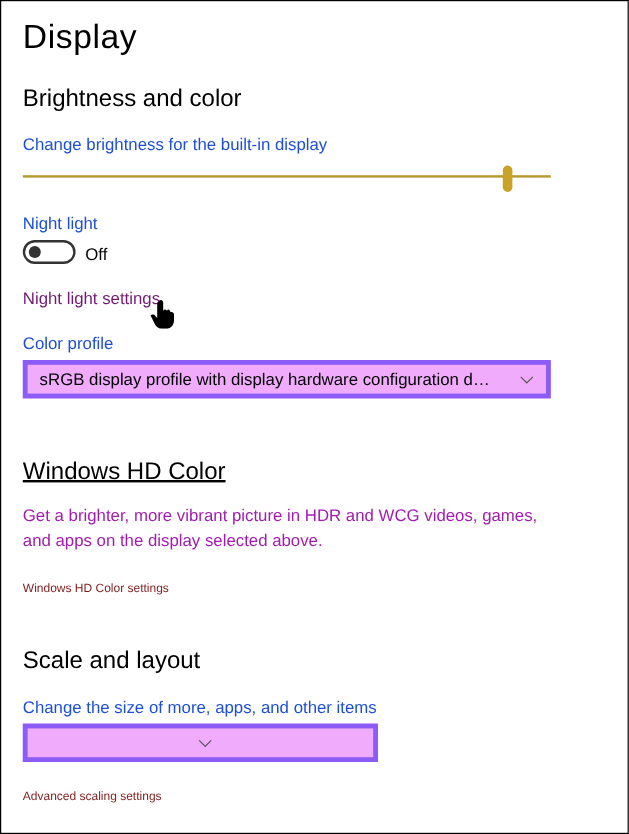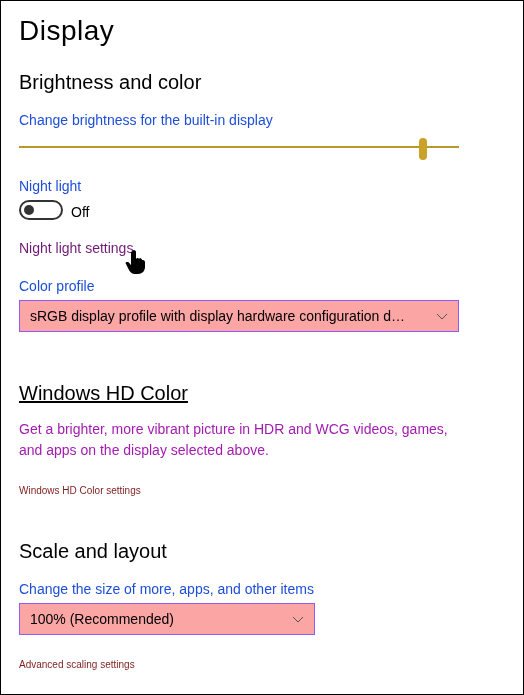--- a/index.html
+++ b/index.html
@@ -86,27 +86,27 @@
     .cursor-hand {
       position: absolute;
       left: 106px;
       top: 10px;
       width: 20px;
       height: 24px;
       color: #000;
     }
     .dropdown {
       height: 32px;
-      border: 1px solid #8b5cf6;
+      border: 4px solid #8b5cf6;
       display: flex;
       align-items: center;
       justify-content: center;
       padding: 0 10px;
       font-size: 14px;
-      background: #fca5a5;
+      background: #f0abfc;
     }
     .dropdown.wide { width: 440px; }
     .dropdown.narrow { width: 296px; }
     .dropdown-text {
       white-space: nowrap;
       overflow: hidden;
       text-overflow: ellipsis;
       flex: 1;
     }
     .chevron {
@@ -174,19 +174,18 @@
 
 <div class="desc-text">Get a brighter, more vibrant picture in HDR and WCG videos, games, and apps on the display selected above.</div>
 
 <div class="link-accent">Windows HD Color settings</div>
 
 <h2 class="section-title section-gap">Scale and layout</h2>
 
 <div class="label nolabel-margin">Change the size of more, apps, and other items</div>
 
 <div class="dropdown narrow mb-lg">
-  <span class="dropdown-text">100% (Recommended)</span>
   <svg class="chevron" viewBox="0 0 12 12">
       <path d="M1 4l5 5 5-5" stroke="#555" stroke-width="1" fill="none"></path>
     </svg>
 </div>
 
 <div class="link-accent">Advanced scaling settings</div>
 
 </body></html>

